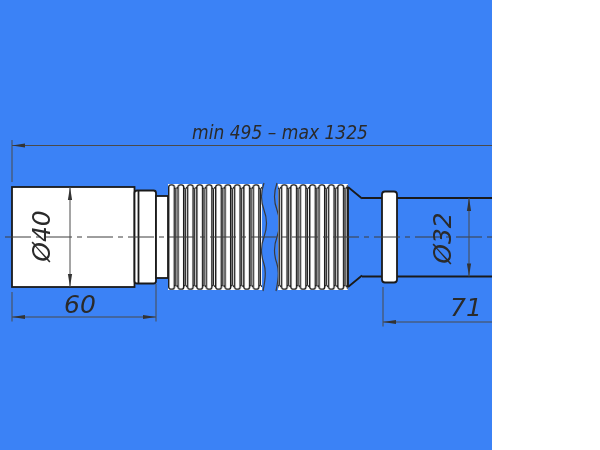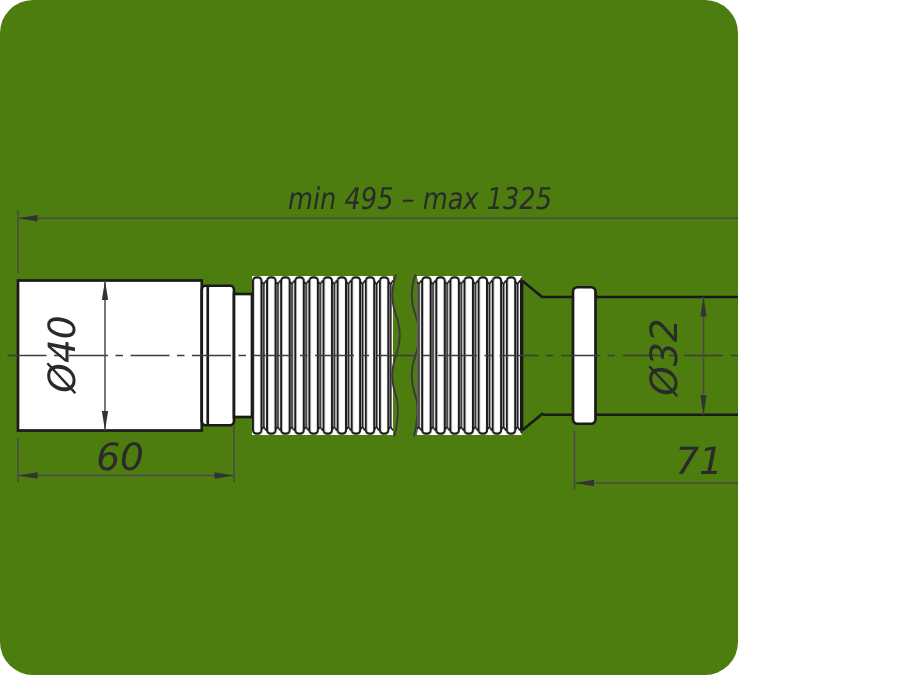--- a/index.html
+++ b/index.html
@@ -1,16 +1,16 @@
 <!DOCTYPE html>
 <html><head>
 <meta charset="utf-8">
 <style>
   html,body{margin:0;padding:0;background:#ffffff;}
-  .stage{width:492px;height:450px;background:#4d7c0f;position:relative;overflow:hidden;border-radius:22px;}
+  .stage{width:492px;height:450px;background:#3b82f6;position:relative;overflow:hidden;}
   svg{display:block;}
   .dim-text{font-family:"DejaVu Sans",sans-serif;font-style:italic;fill:#2a2a2a;}
   .f21{font-size:20px;}
   .f26{font-size:25px;}
   .f23{font-size:22px;}
   .outline{stroke:#1a1a1a;stroke-width:1.8;fill:none;}
   .outline-fill{stroke:#1a1a1a;stroke-width:1.8;fill:#ffffff;}
   .thin{stroke:#4a4a4a;stroke-width:1;fill:none;}
   .arrow{fill:#333333;stroke:none;}
   .center{stroke:#3d3d3d;stroke-width:1;fill:none;stroke-dasharray:26 5 5 5;}

